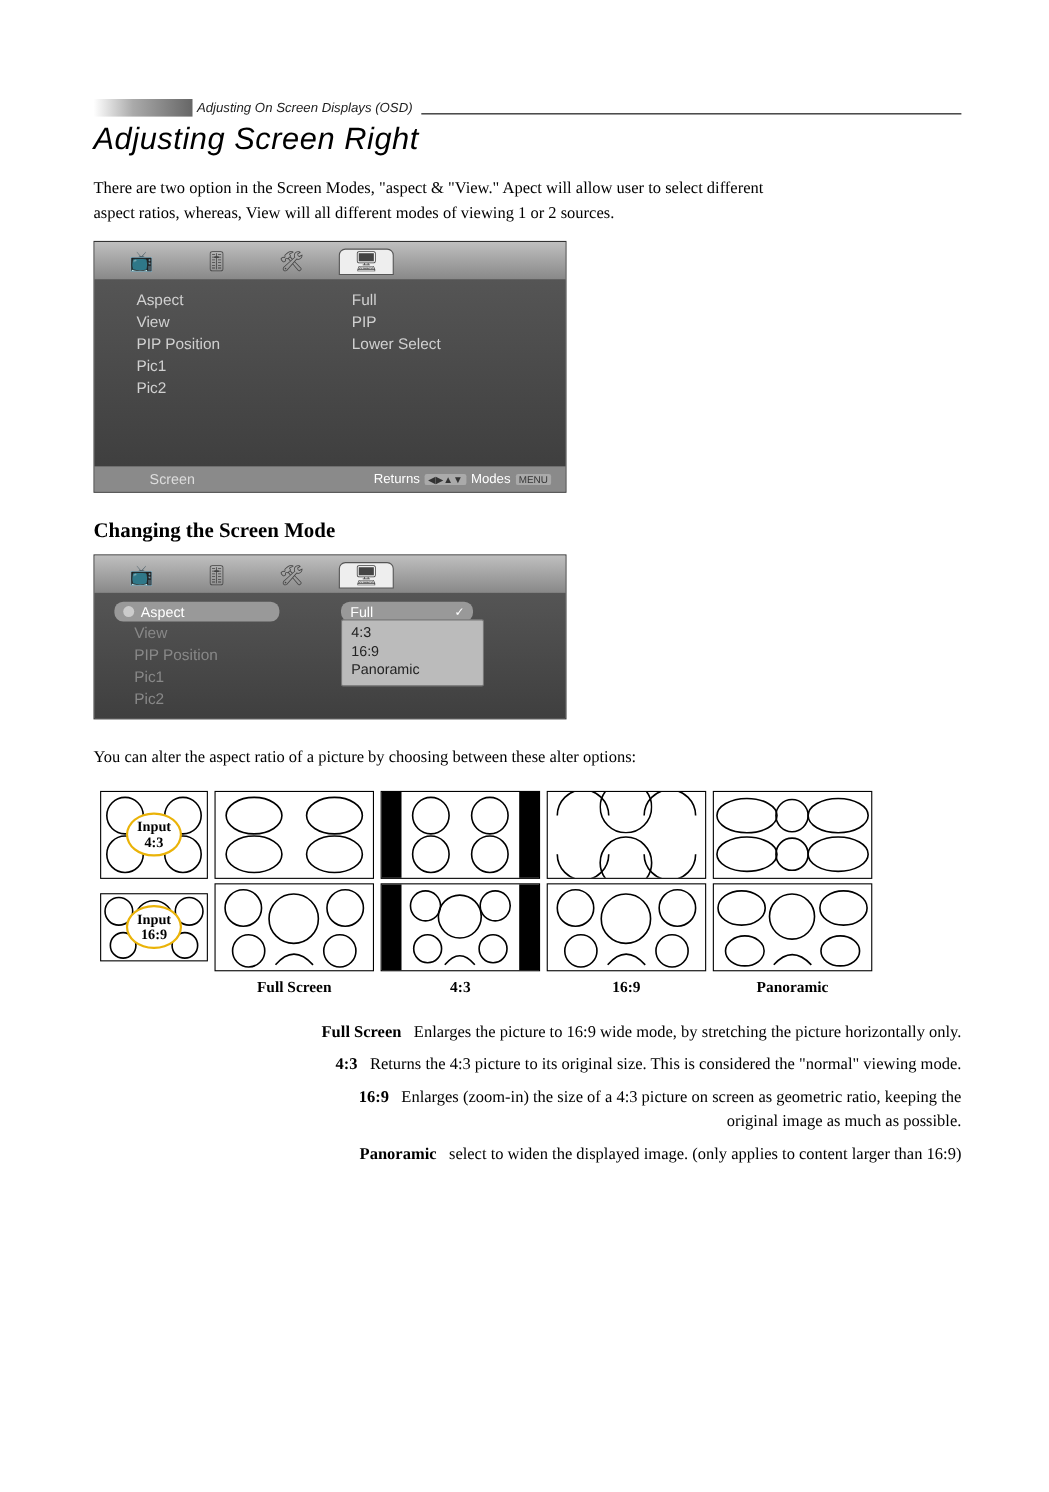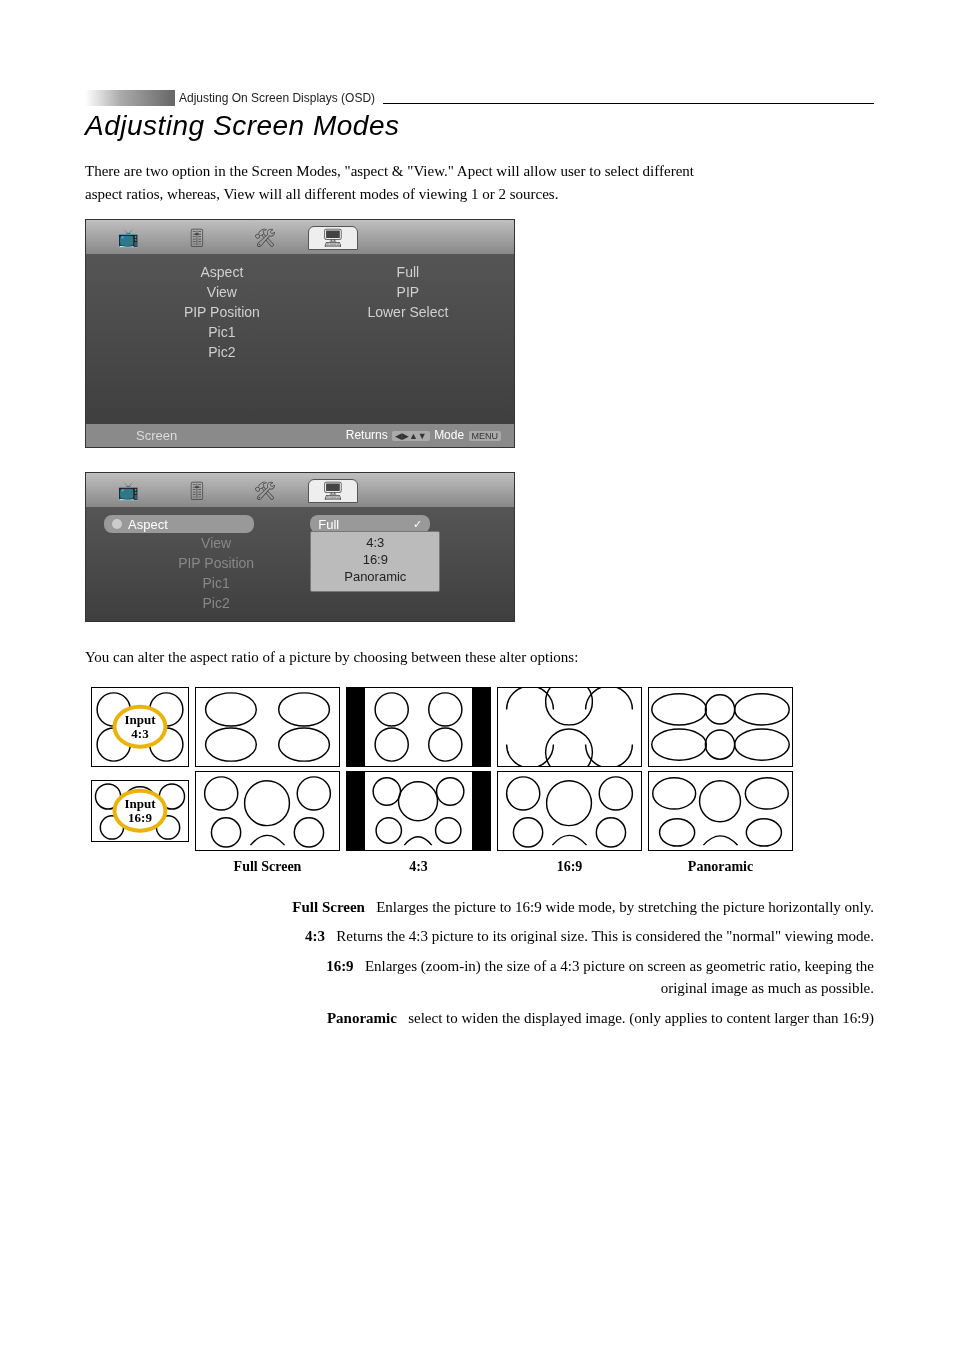--- a/index.html
+++ b/index.html
@@ -19,20 +19,21 @@
       align-items: flex-end;
       margin-bottom: 2px;
     }
     .gradient-bar {
       width: 90px;
       height: 16px;
       background: linear-gradient(to right, #fff 0%, #aaa 40%, #666 100%);
       margin-right: 4px;
     }
     .header-text {
+      font-style: italic;
       font-size: 12px;
       font-family: Arial, sans-serif;
       color: #222;
       padding-bottom: 1px;
     }
     .header-line {
       flex: 1;
       border-bottom: 1px solid #000;
       margin-left: 8px;
       margin-bottom: 2px;
@@ -74,21 +75,20 @@
     .osd-tab.active {
       background: #eee;
       border-radius: 6px 6px 0 0;
       border: 1px solid #555;
     }
     .osd-body {
       display: flex;
       padding: 8px 18px 8px 38px;
       background: linear-gradient(to bottom, #555 0%, #3f3f3f 100%);
       min-height: 170px;
-      text-align: center;
     }
     .osd-body.short { min-height: 100px; }
     .osd-col {
       flex: 1;
       color: #d0d0d0;
       font-family: Arial, sans-serif;
       font-size: 14px;
     }
     .osd-col-right { flex: 0.9; }
     .osd-item { padding: 2px 0; }
@@ -176,21 +176,21 @@
     }
     .ratio-cell svg {
       width: 100%;
       height: 100%;
       display: block;
     }
     .ratio-label-box {
       position: absolute;
       top: 50%; left: 50%;
       transform: translate(-50%, -50%);
-      border: 4px solid #eab308;
+      border: 2px solid #eab308;
       border-radius: 50%;
       padding: 4px 8px;
       background: #fff;
       font-weight: bold;
       font-size: 13px;
       text-align: center;
       line-height: 1.1;
     }
     .col-heading {
       font-weight: bold;
@@ -226,21 +226,21 @@
 </head>
 <body>
 
 <div class="page">
   <div class="header-row">
     <div class="gradient-bar"></div>
     <div class="header-text">Adjusting On Screen Displays (OSD)</div>
     <div class="header-line"></div>
   </div>
 
-  <h1 class="section-title">Adjusting Screen Modes</h1>
+  <h1 class="section-title">Adjusting Screen Right</h1>
 
   <p class="body-text">There are two option in the Screen Modes, "aspect &amp; "View." Apect will allow user to select different aspect ratios, whereas, View will all different modes of viewing 1 or 2 sources.</p>
 
   <div class="osd-box">
     <div class="osd-tabs">
       <div class="osd-tab">
           <span class="icon-glyph">📺</span>
         </div>
       <div class="osd-tab">
           <span class="icon-glyph">🎚</span>
@@ -263,25 +263,26 @@
       <div class="osd-col osd-col-right">
         <div class="osd-item">Full</div>
         <div class="osd-item">PIP</div>
         <div class="osd-item">Lower Select</div>
       </div>
     </div>
     <div class="osd-footer">
       <span>Screen</span>
       <span class="hint">
         <span>Returns</span> <span class="key">◀▶▲▼</span>
-        <span>Mode</span> <span class="key">MENU</span>
+        <span>Modes</span> <span class="key">MENU</span>
       </span>
     </div>
   </div>
 
+  <h2 class="subheading">Changing the Screen Mode</h2>
 
   <div class="osd-box">
     <div class="osd-tabs">
       <div class="osd-tab">
           <span class="icon-glyph">📺</span>
         </div>
       <div class="osd-tab">
           <span class="icon-glyph">🎚</span>
         </div>
       <div class="osd-tab">

